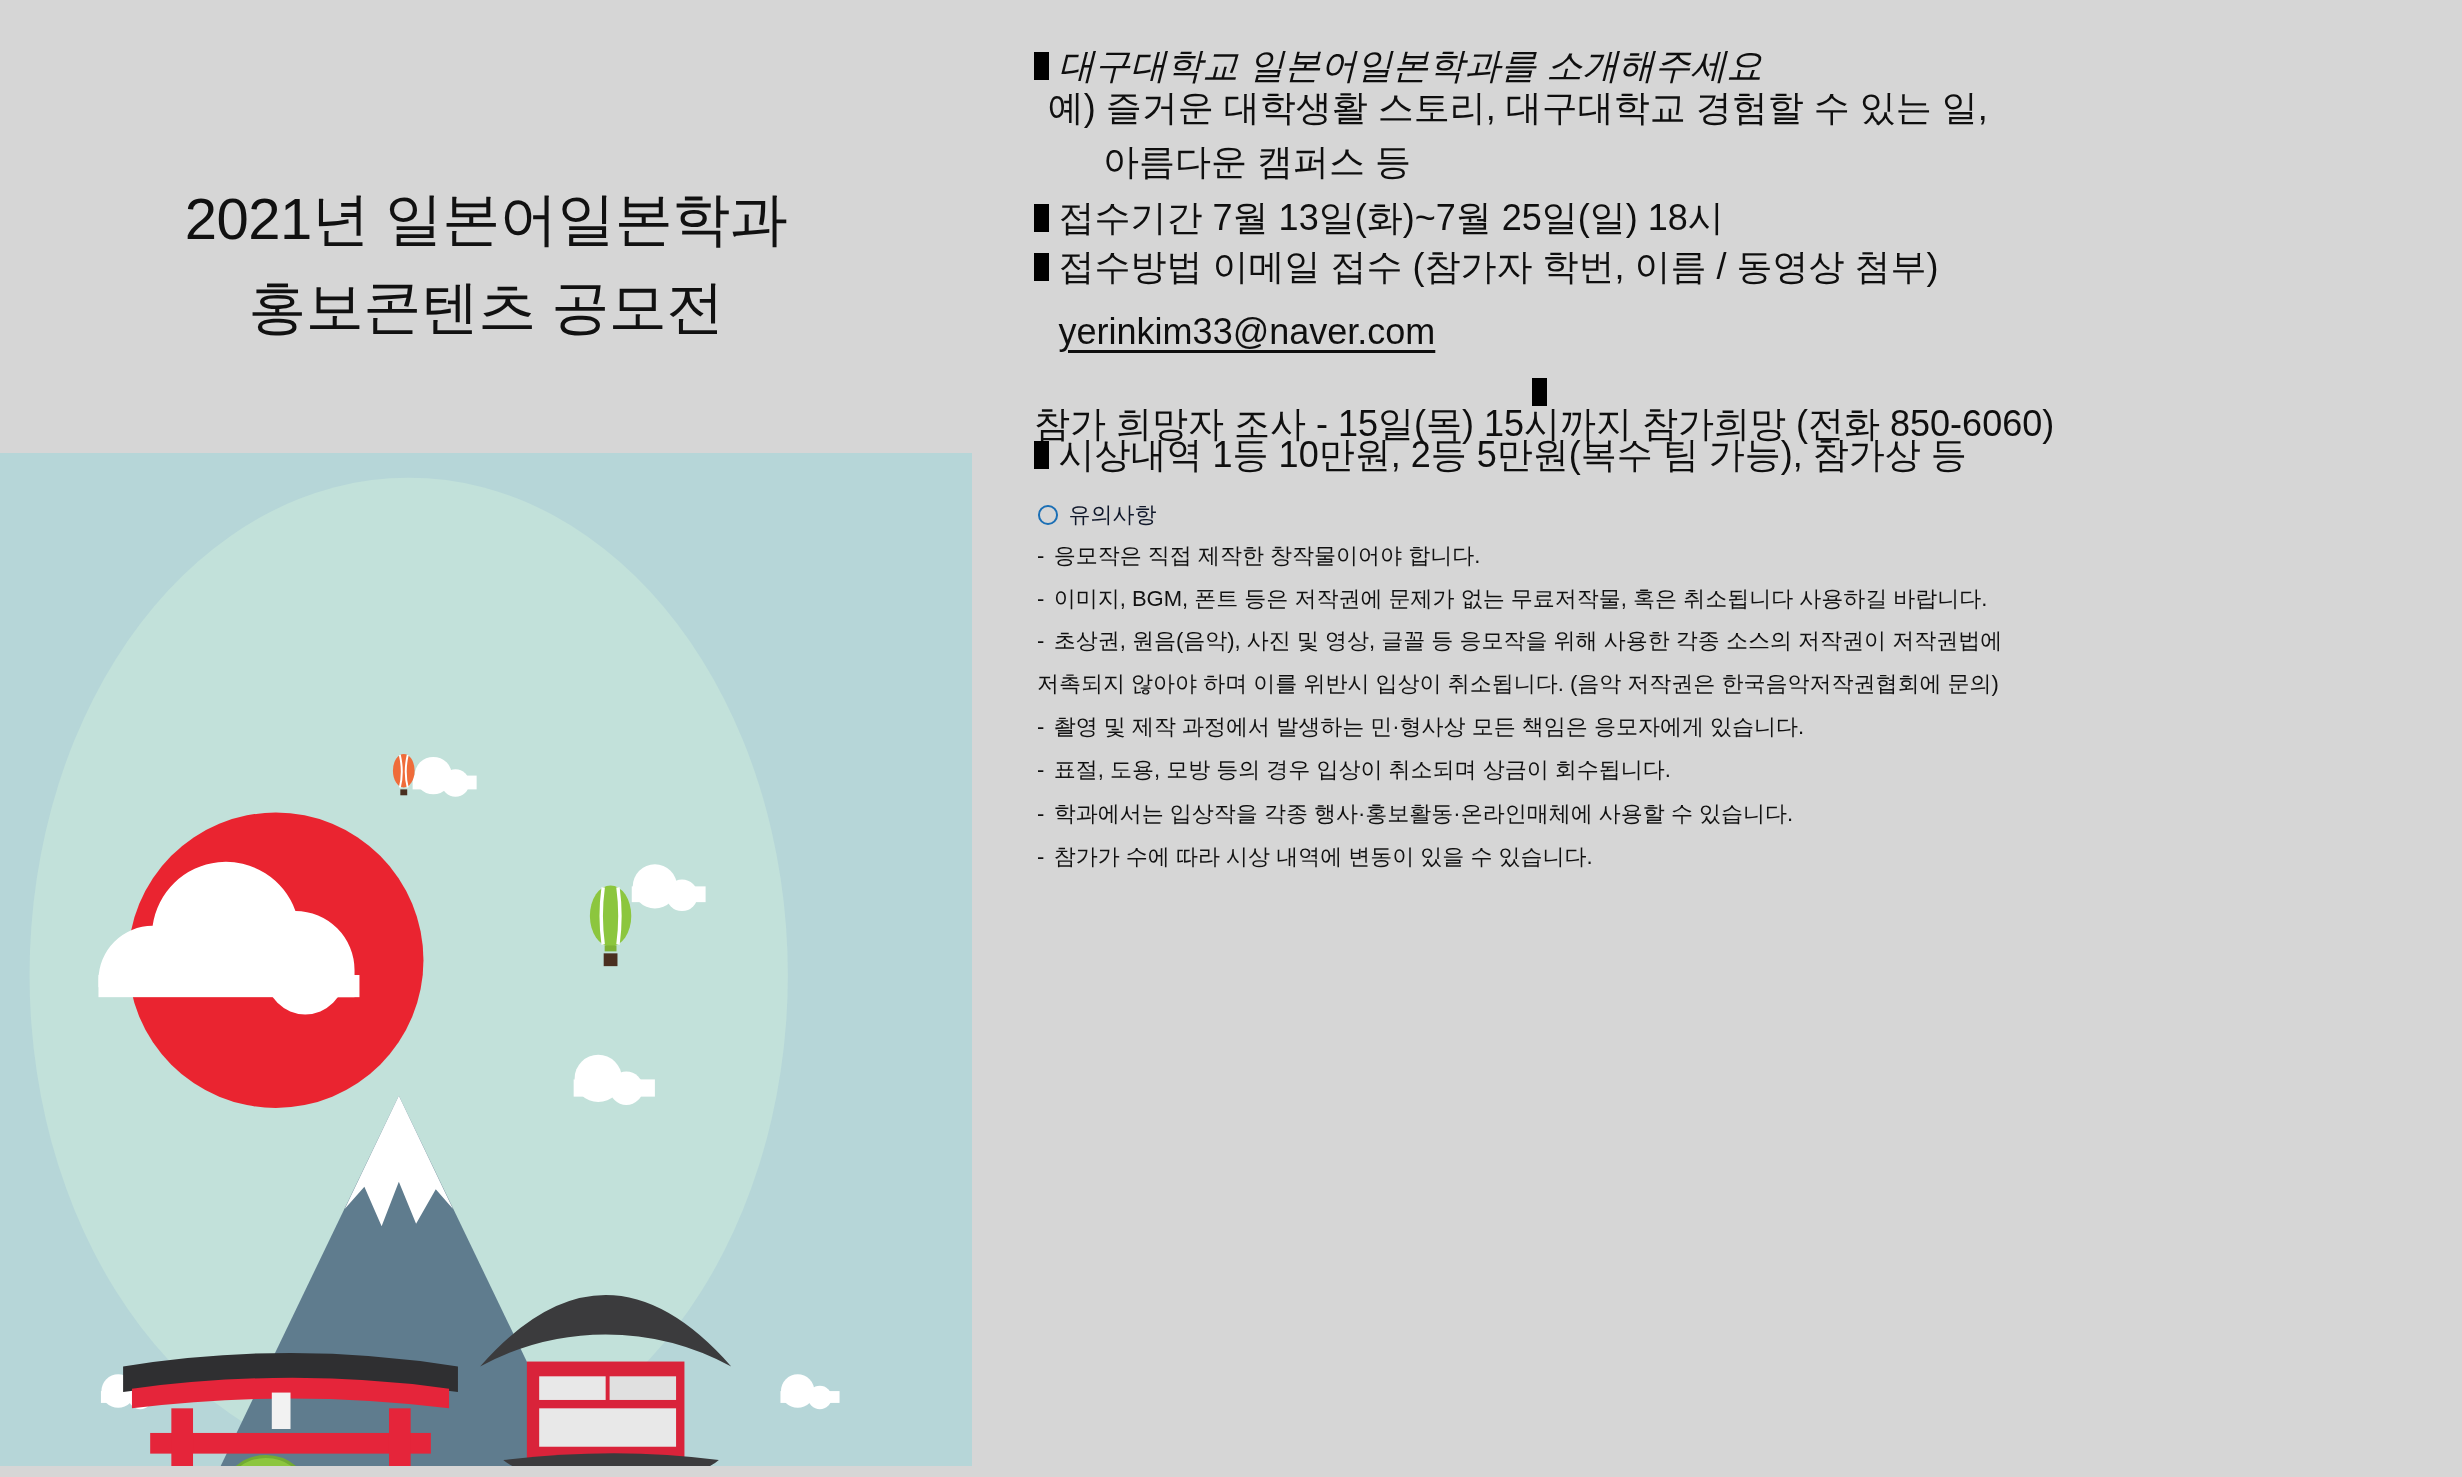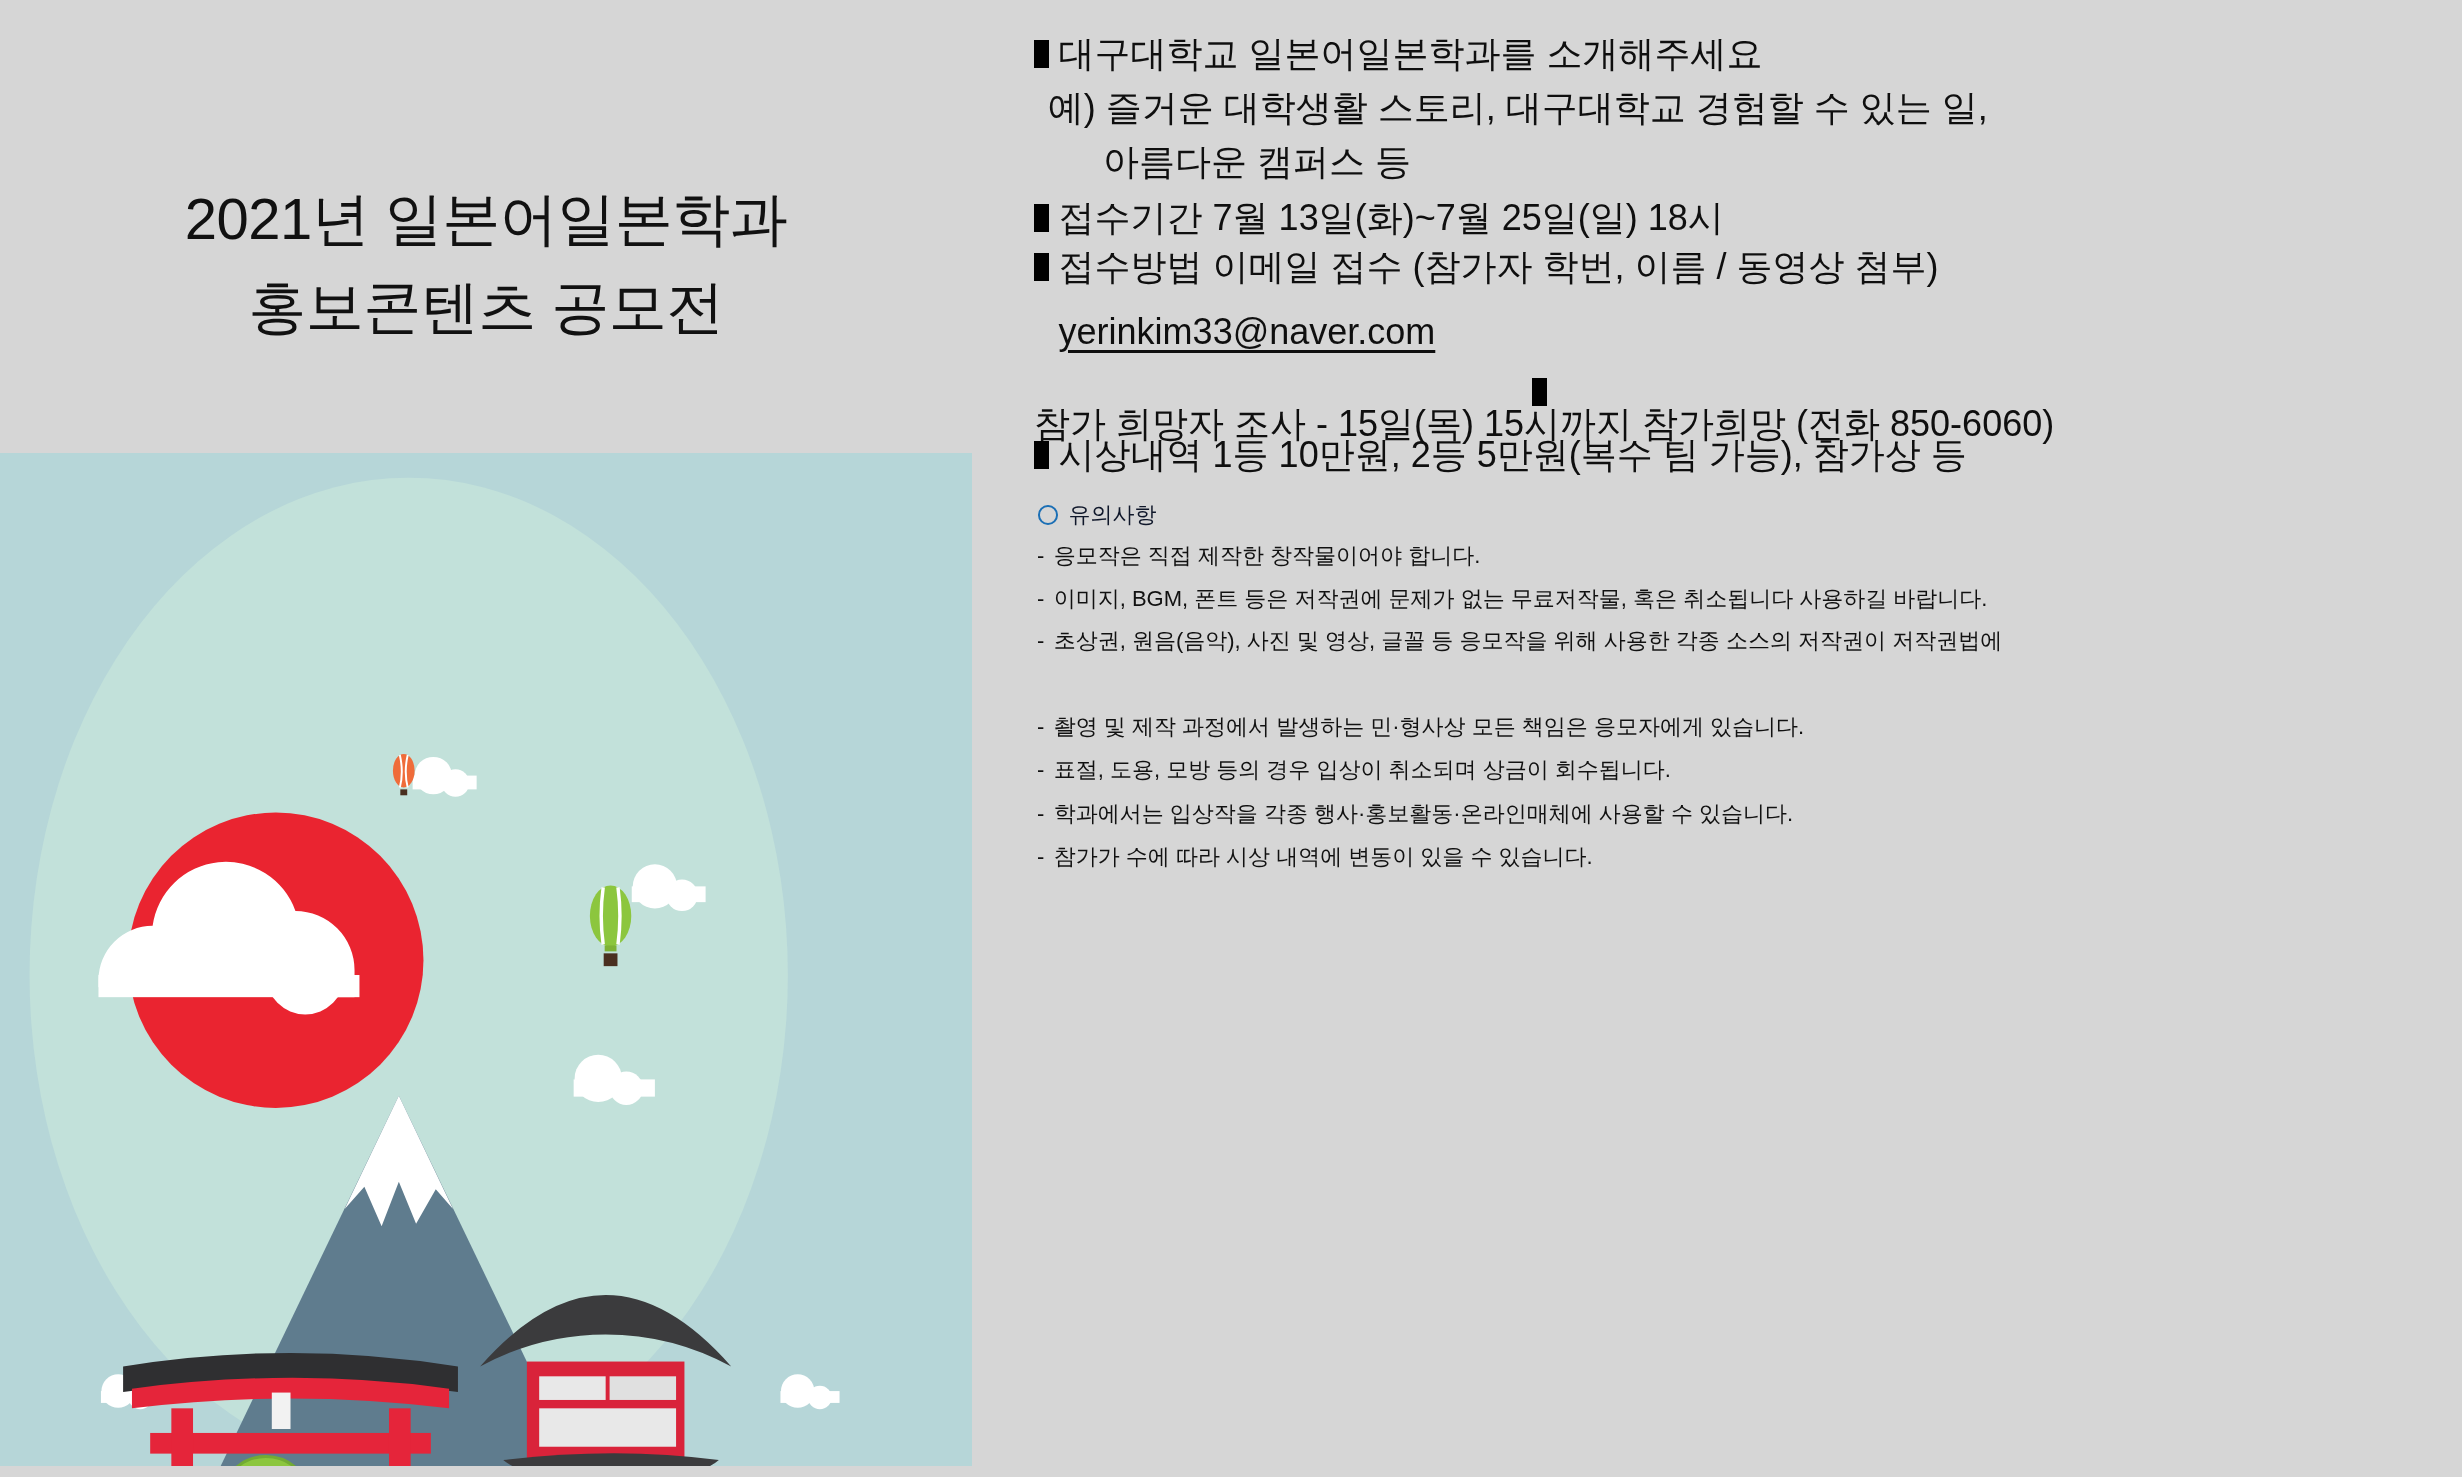--- a/index.html
+++ b/index.html
@@ -218,21 +218,21 @@
           <circle cx="1430" cy="2330" r="58"></circle>
           <circle cx="1360" cy="2380" r="60"></circle>
         </g>
       </g>
     </svg>
   </div>
 </div>
 
 <div id="content-col">
 
-  <div class="main-line" style="position:absolute;left:0;top:36px;">
+  <div class="main-line" style="position:absolute;left:0;top:48px;font-style:italic;">
     <span class="sq-bullet"></span>
     <span class="txt">대구대학교 일본어일본학과를 소개해주세요</span>
   </div>
 
   <div class="sub-line" style="position:absolute;left:13.8px;top:90px;">예) 즐거운 대학생활 스토리, 대구대학교 경험할 수 있는 일,</div>
 
   <div class="sub-line" style="position:absolute;left:69px;top:144px;">아름다운 캠퍼스 등</div>
 
   <div class="main-line" style="position:absolute;left:0;top:200px;">
     <span class="sq-bullet"></span>
@@ -270,20 +270,21 @@
 
   <div class="note-row" style="position:absolute;left:3px;top:588px;">
     <span class="note-dash">-</span>
     <span>이미지, BGM, 폰트 등은 저작권에 문제가 없는 무료저작물, 혹은 취소됩니다 사용하길 바랍니다.</span>
   </div>
 
   <div class="note-row" style="position:absolute;left:3px;top:630px;">
     <span class="note-dash">-</span>
     <span>초상권, 원음(음악), 사진 및 영상, 글꼴 등 응모작을 위해 사용한 각종 소스의 저작권이 저작권법에</span>
   </div>
+  <div class="note-cont" style="position:absolute;left:3px;top:673px;">저촉되지 않아야 하며 이를 위반시 입상이 취소됩니다. (음악 저작권은 한국음악저작권협회에 문의)</div>
 
   <div class="note-row" style="position:absolute;left:3px;top:716px;">
     <span class="note-dash">-</span>
     <span>촬영 및 제작 과정에서 발생하는 민·형사상 모든 책임은 응모자에게 있습니다.</span>
   </div>
 
   <div class="note-row" style="position:absolute;left:3px;top:759px;">
     <span class="note-dash">-</span>
     <span>표절, 도용, 모방 등의 경우 입상이 취소되며 상금이 회수됩니다.</span>
   </div>

